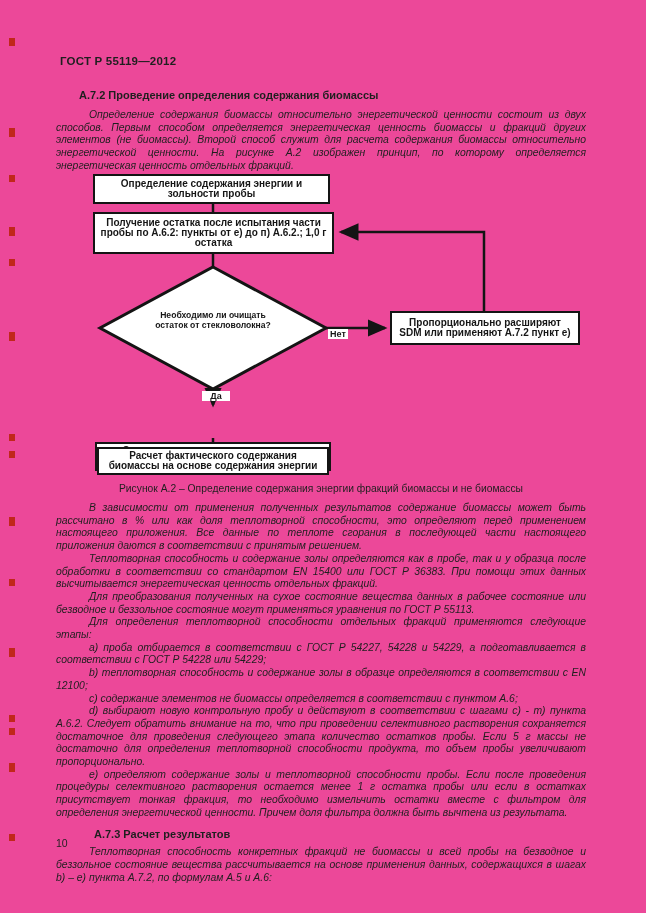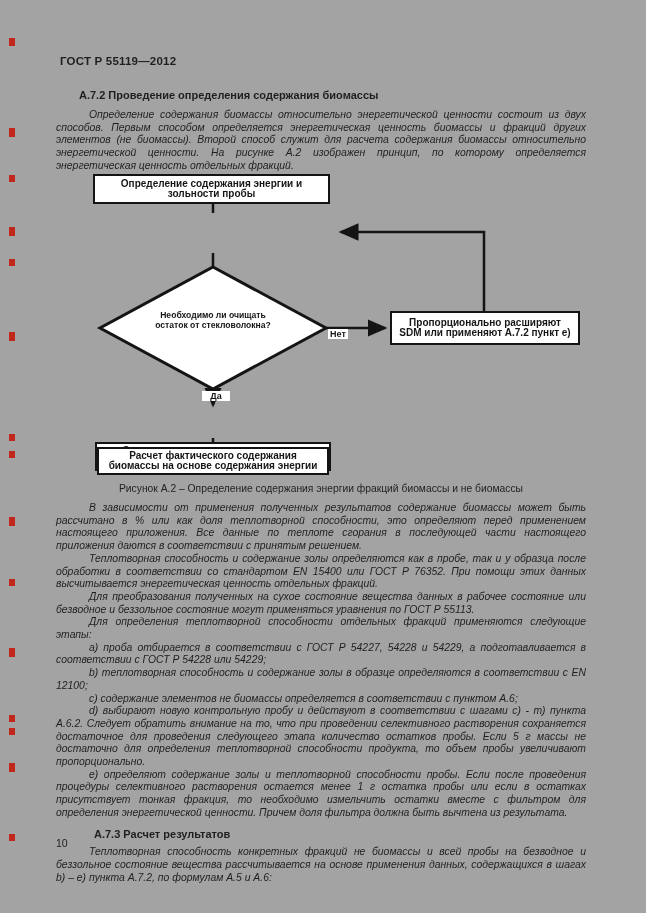--- a/index.html
+++ b/index.html
@@ -1,17 +1,17 @@
 <!DOCTYPE html>
 <html lang="ru"><head>
 <meta charset="utf-8">
 <style>
   html,body{margin:0;padding:0;background:#e9e9e9;}
   .page{
-    position:relative;width:646px;height:913px;background:#a3a3a3;
+    position:relative;width:646px;height:913px;background:#ec4899;
     font-family:"Liberation Sans","DejaVu Sans",sans-serif;color:#1f1f1f;
     overflow:hidden;margin:0 auto;
   }
   .doc-header{position:absolute;left:60px;top:55px;font-size:11.5px;font-weight:bold;letter-spacing:.2px;}
   .sec-heading{font-size:11px;font-weight:bold;}
   #heading-a72{position:absolute;left:79px;top:89px;}
   .bodytext{font-size:10.4px;line-height:12.7px;text-align:justify;}
   #intro{position:absolute;left:56px;top:109px;width:530px;}
   .para{margin:0;text-indent:33px;font-style:italic;}
   
@@ -89,33 +89,34 @@
       <line x1="266" y1="158" x2="325" y2="158" stroke="#141414" stroke-width="2.5" marker-end="url(#ah)"></line>
 
       <polyline points="424,141 424,62 281,62" fill="none" stroke="#141414" stroke-width="2.5" marker-end="url(#ah)"></polyline>
 
       <line x1="153" y1="219" x2="153" y2="235" stroke="#141414" stroke-width="2.5" marker-end="url(#ah)"></line>
 
       <line x1="153" y1="268" x2="153" y2="278" stroke="#141414" stroke-width="2.5"></line>
     </svg>
 
     <div class="fc-box" id="fc-box1">Определение содержания энергии и зольности пробы</div>
+    <div class="fc-box" id="fc-box2">Получение остатка после испытания части пробы по А.6.2: пункты от е) до п) А.6.2.; 1,0 г остатка</div>
     <div class="fc-diamond-label">Необходимо ли очищать остаток от стекловолокна?</div>
     <div class="fc-edge-label" id="label-no">Нет</div>
     <div class="fc-edge-label" id="label-yes">Да</div>
     <div class="fc-box" id="fc-box3">Пропорционально расширяют SDM или применяют А.7.2 пункт е)</div>
     <div class="fc-box" id="fc-box4">Определение содержания энергии и зольности остатка</div>
     <div class="fc-box" id="fc-box5">Расчет фактического содержания биомассы на основе содержания энергии</div>
   </div>
 
   <div id="figure-caption">Рисунок А.2 – Определение содержания энергии фракций биомассы и не биомассы</div>
 
   <div class="bodytext" id="body-flow">
     <p class="para">В зависимости от применения полученных результатов содержание биомассы может быть рассчитано в % или как доля теплотворной способности, это определяют перед применением настоящего приложения. Все данные по теплоте сгорания в последующей части настоящего приложения даются в соответствии с принятым решением.</p>
-    <p class="para">Теплотворная способность и содержание золы определяются как в пробе, так и у образца после обработки в соответствии со стандартом EN 15400 или ГОСТ Р 76352. При помощи этих данных высчитывается энергетическая ценность отдельных фракций.</p>
+    <p class="para">Теплотворная способность и содержание золы определяются как в пробе, так и у образца после обработки в соответствии со стандартом EN 15400 или ГОСТ Р 36383. При помощи этих данных высчитывается энергетическая ценность отдельных фракций.</p>
     <p class="para">Для преобразования полученных на сухое состояние вещества данных в рабочее состояние или безводное и беззольное состояние могут применяться уравнения по ГОСТ Р 55113.</p>
     <p class="para">Для определения теплотворной способности отдельных фракций применяются следующие этапы:</p>
     <p class="para">a) проба отбирается в соответствии с ГОСТ Р 54227, 54228 и 54229, а подготавливается в соответствии с ГОСТ Р 54228 или 54229;</p>
     <p class="para">b) теплотворная способность и содержание золы в образце определяются в соответствии с EN 12100;</p>
     <p class="para">c) содержание элементов не биомассы определяется в соответствии с пунктом А.6;</p>
     <p class="para">d) выбирают новую контрольную пробу и действуют в соответствии с шагами c) - m) пункта А.6.2. Следует обратить внимание на то, что при проведении селективного растворения сохраняется достаточное для проведения следующего этапа количество остатков пробы. Если 5 г массы не достаточно для определения теплотворной способности продукта, то объем пробы увеличивают пропорционально.</p>
     <p class="para">е) определяют содержание золы и теплотворной способности пробы. Если после проведения процедуры селективного растворения остается менее 1 г остатка пробы или если в остатках присутствует тонкая фракция, то необходимо измельчить остатки вместе с фильтром для определения энергетической ценности. Причем доля фильтра должна быть вычтена из результата.</p>
     <div class="sec-heading" id="heading-a73">А.7.3 Расчет результатов</div>
     <p class="para">Теплотворная способность конкретных фракций не биомассы и всей пробы на безводное и беззольное состояние вещества рассчитывается на основе применения данных, содержащихся в шагах b) – е) пункта А.7.2, по формулам А.5 и А.6:</p>
   </div>

